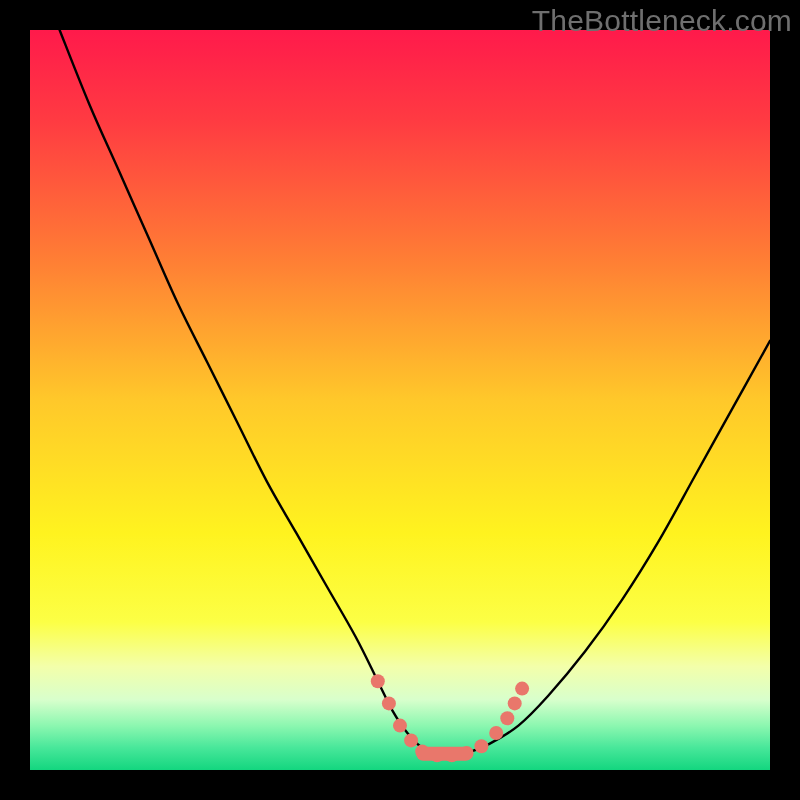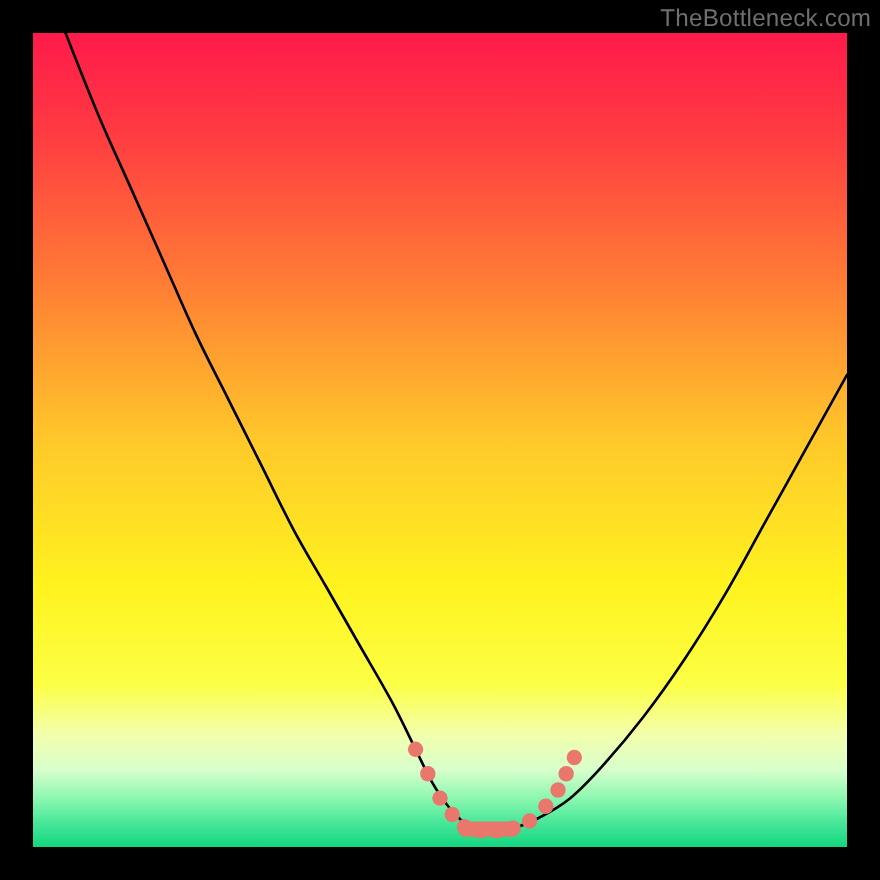--- a/index.html
+++ b/index.html
@@ -30,21 +30,21 @@
   }
   .curve-svg {
     position: absolute;
     inset: 0;
   }
   .watermark {
     position: absolute;
     top: 4px;
     right: 8px;
     font-family: Arial, Helvetica, sans-serif;
-    font-size: 22px;
+    font-size: 30px;
     color: #6f6f6f;
     font-weight: 500;
     letter-spacing: 0.2px;
   }
 </style>
 </head>
 <body>
 
 <div class="canvas">
   <div class="plot-area">

